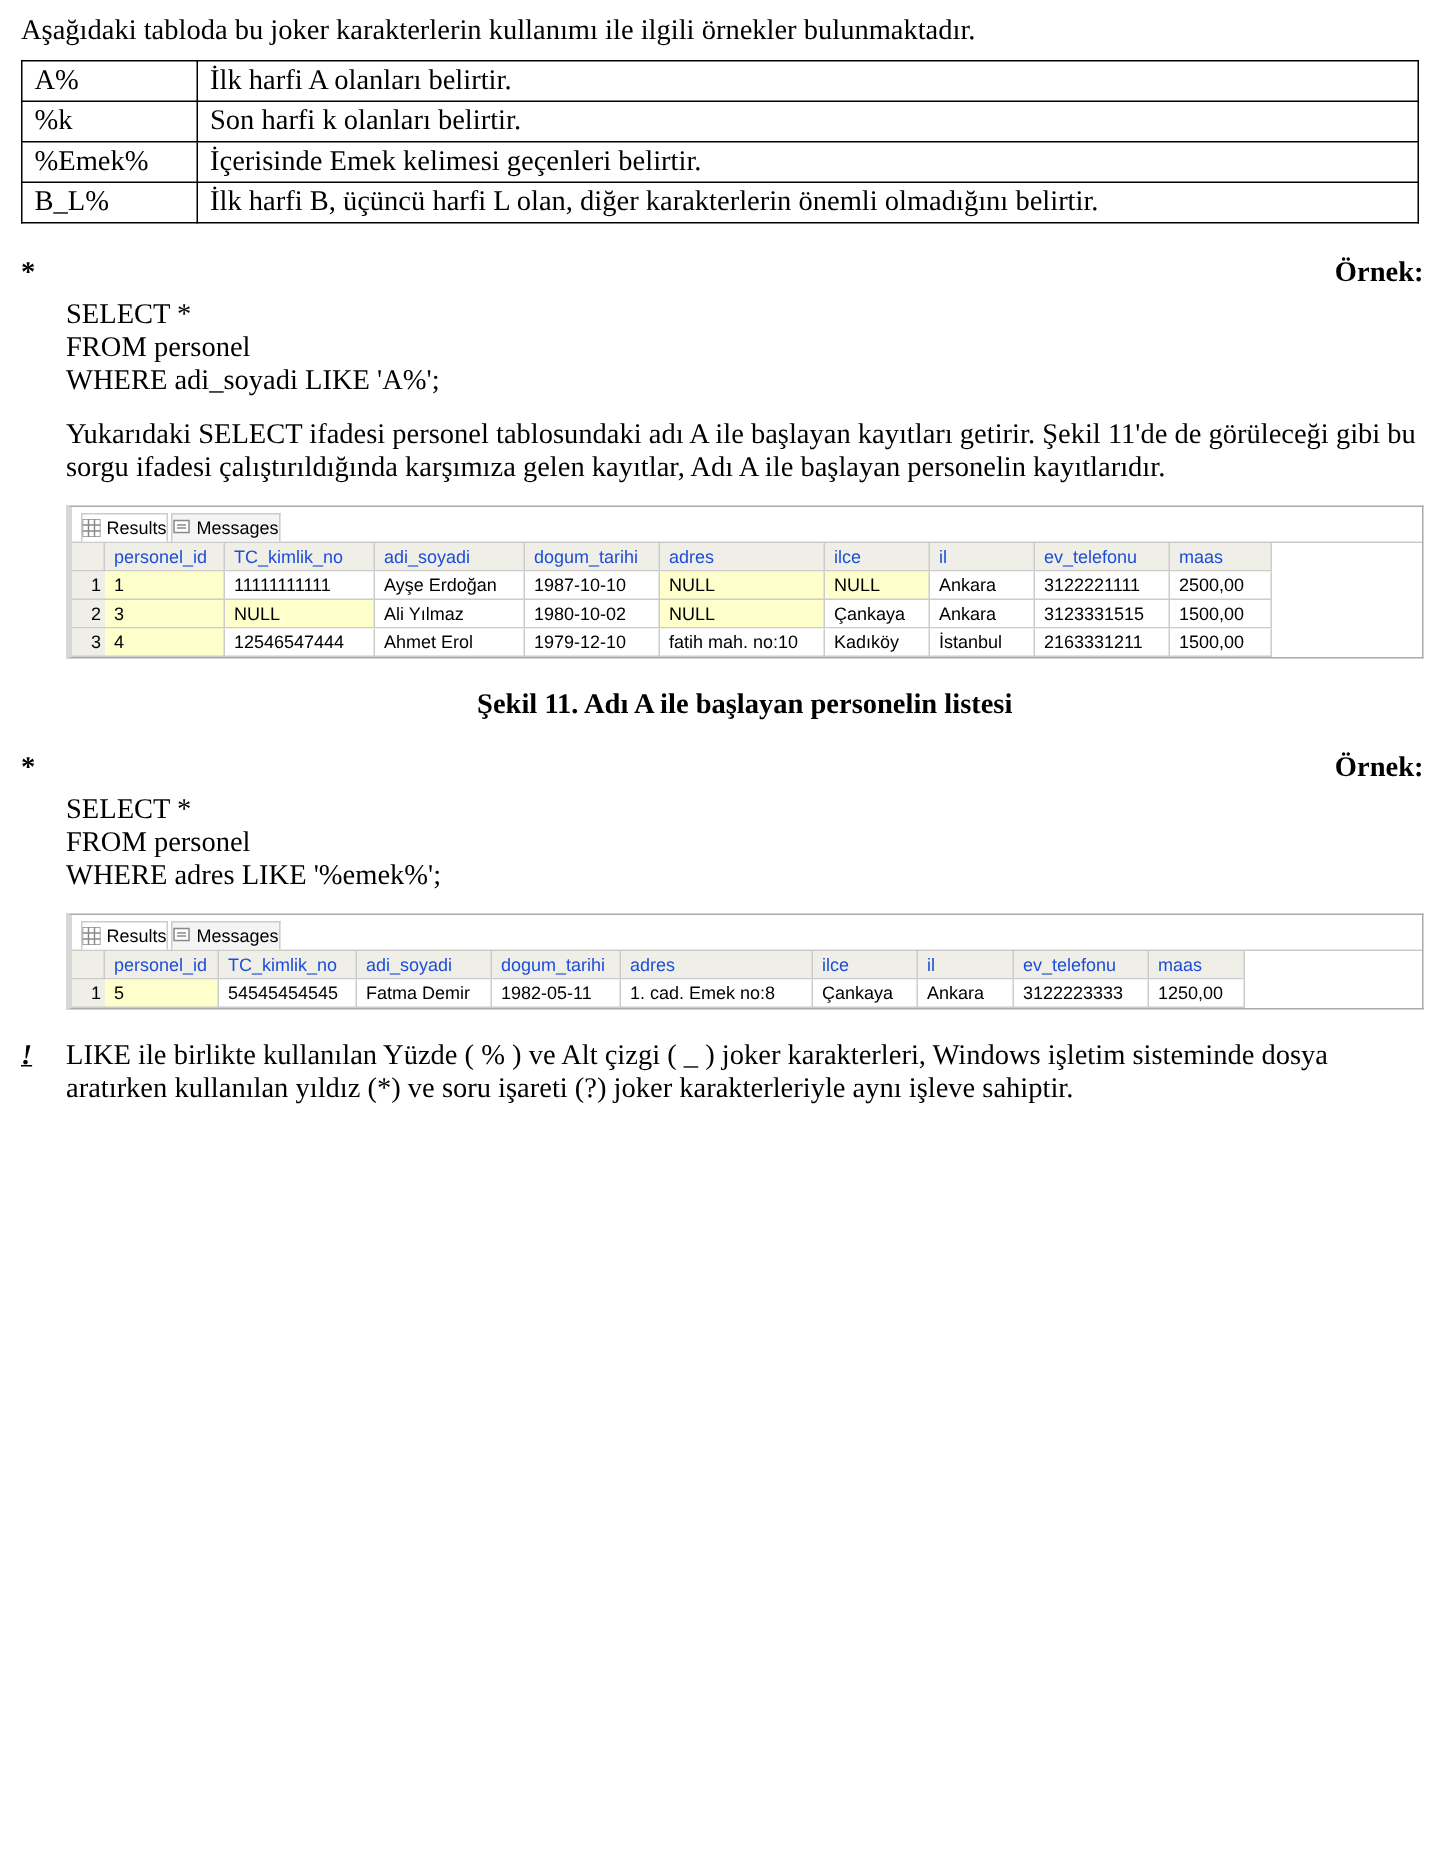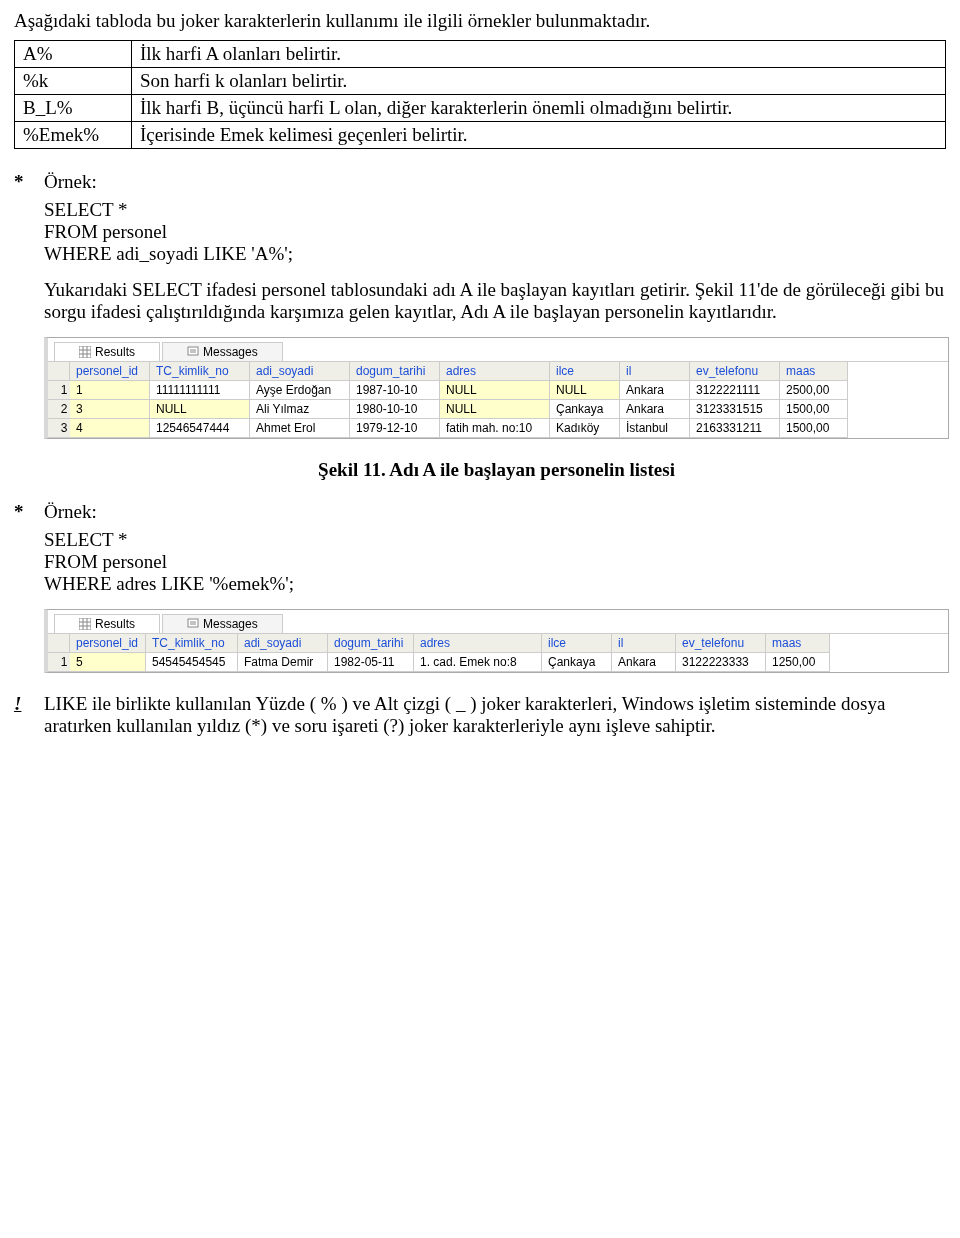--- a/index.html
+++ b/index.html
@@ -20,21 +20,21 @@
   }
   table.joker td {
     border: 1px solid #000;
     padding: 2px 8px;
     vertical-align: top;
   }
   table.joker td.col1 { width: 100px; }
   .example-block { display: flex; margin-bottom: 6px; }
   .bullet { width: 30px; flex-shrink: 0; font-weight: bold; }
   .content { flex: 1; }
-  .bold { font-weight: normal; }
+  .bold { font-weight: bold; text-align: right; }
   .code { margin: 6px 0 14px 0; }
   .caption { font-weight: bold; margin: 20px 0 14px 0; text-align: center; }
   .para { margin: 6px 0 14px 0; }
 
   
   .sql-results {
     border: 1px solid #aaa;
     border-left: 4px solid #d8d8d8;
     font-family: Tahoma, Arial, sans-serif;
     font-size: 12px;
@@ -45,21 +45,21 @@
   .tabs {
     display: flex;
     align-items: center;
     padding: 4px 6px 0 6px;
     background: #fff;
   }
   .tab {
     display: flex;
     align-items: center;
     gap: 4px;
-    padding: 2px 24px;
+    padding: 2px 0;
     border: 1px solid #ccc;
     border-bottom: none;
     background: #f4f4f4;
     margin-right: 2px;
   }
   .tab.active { background: #fff; }
   .tab .icon { width: 12px; height: 12px; display:inline-block; }
   .grid {
     border-top: 1px solid #ccc;
     display: grid;
@@ -90,26 +90,26 @@
   <tbody>
       <tr>
         <td class="col1">A%</td>
         <td>İlk harfi A olanları belirtir.</td>
       </tr>
   <tr>
         <td class="col1">%k</td>
         <td>Son harfi k olanları belirtir.</td>
       </tr>
   <tr>
+        <td class="col1">%Emek%</td>
+        <td>İçerisinde Emek kelimesi geçenleri belirtir.</td>
+      </tr>
+  <tr>
         <td class="col1">B_L%</td>
         <td>İlk harfi B, üçüncü harfi L olan, diğer karakterlerin önemli olmadığını belirtir.</td>
-      </tr>
-  <tr>
-        <td class="col1">%Emek%</td>
-        <td>İçerisinde Emek kelimesi geçenleri belirtir.</td>
       </tr>
 </tbody>
   </table>
 
 <div class="example-block">
   <div class="bullet">*</div>
   <div class="content">
     <div class="bold">Örnek:</div>
     <div class="code">
       <div>SELECT *</div>
@@ -163,21 +163,21 @@
         <div class="rcell hl">NULL</div>
         <div class="rcell hl">NULL</div>
         <div class="rcell">Ankara</div>
         <div class="rcell">3122221111</div>
         <div class="rcell">2500,00</div>
 
         <div class="rhcell">2</div>
         <div class="rcell hl">3</div>
         <div class="rcell hl">NULL</div>
         <div class="rcell">Ali Yılmaz</div>
-        <div class="rcell">1980-10-10</div>
+        <div class="rcell">1980-10-02</div>
         <div class="rcell hl">NULL</div>
         <div class="rcell">Çankaya</div>
         <div class="rcell">Ankara</div>
         <div class="rcell">3123331515</div>
         <div class="rcell">1500,00</div>
 
         <div class="rhcell">3</div>
         <div class="rcell hl">4</div>
         <div class="rcell">12546547444</div>
         <div class="rcell">Ahmet Erol</div>

